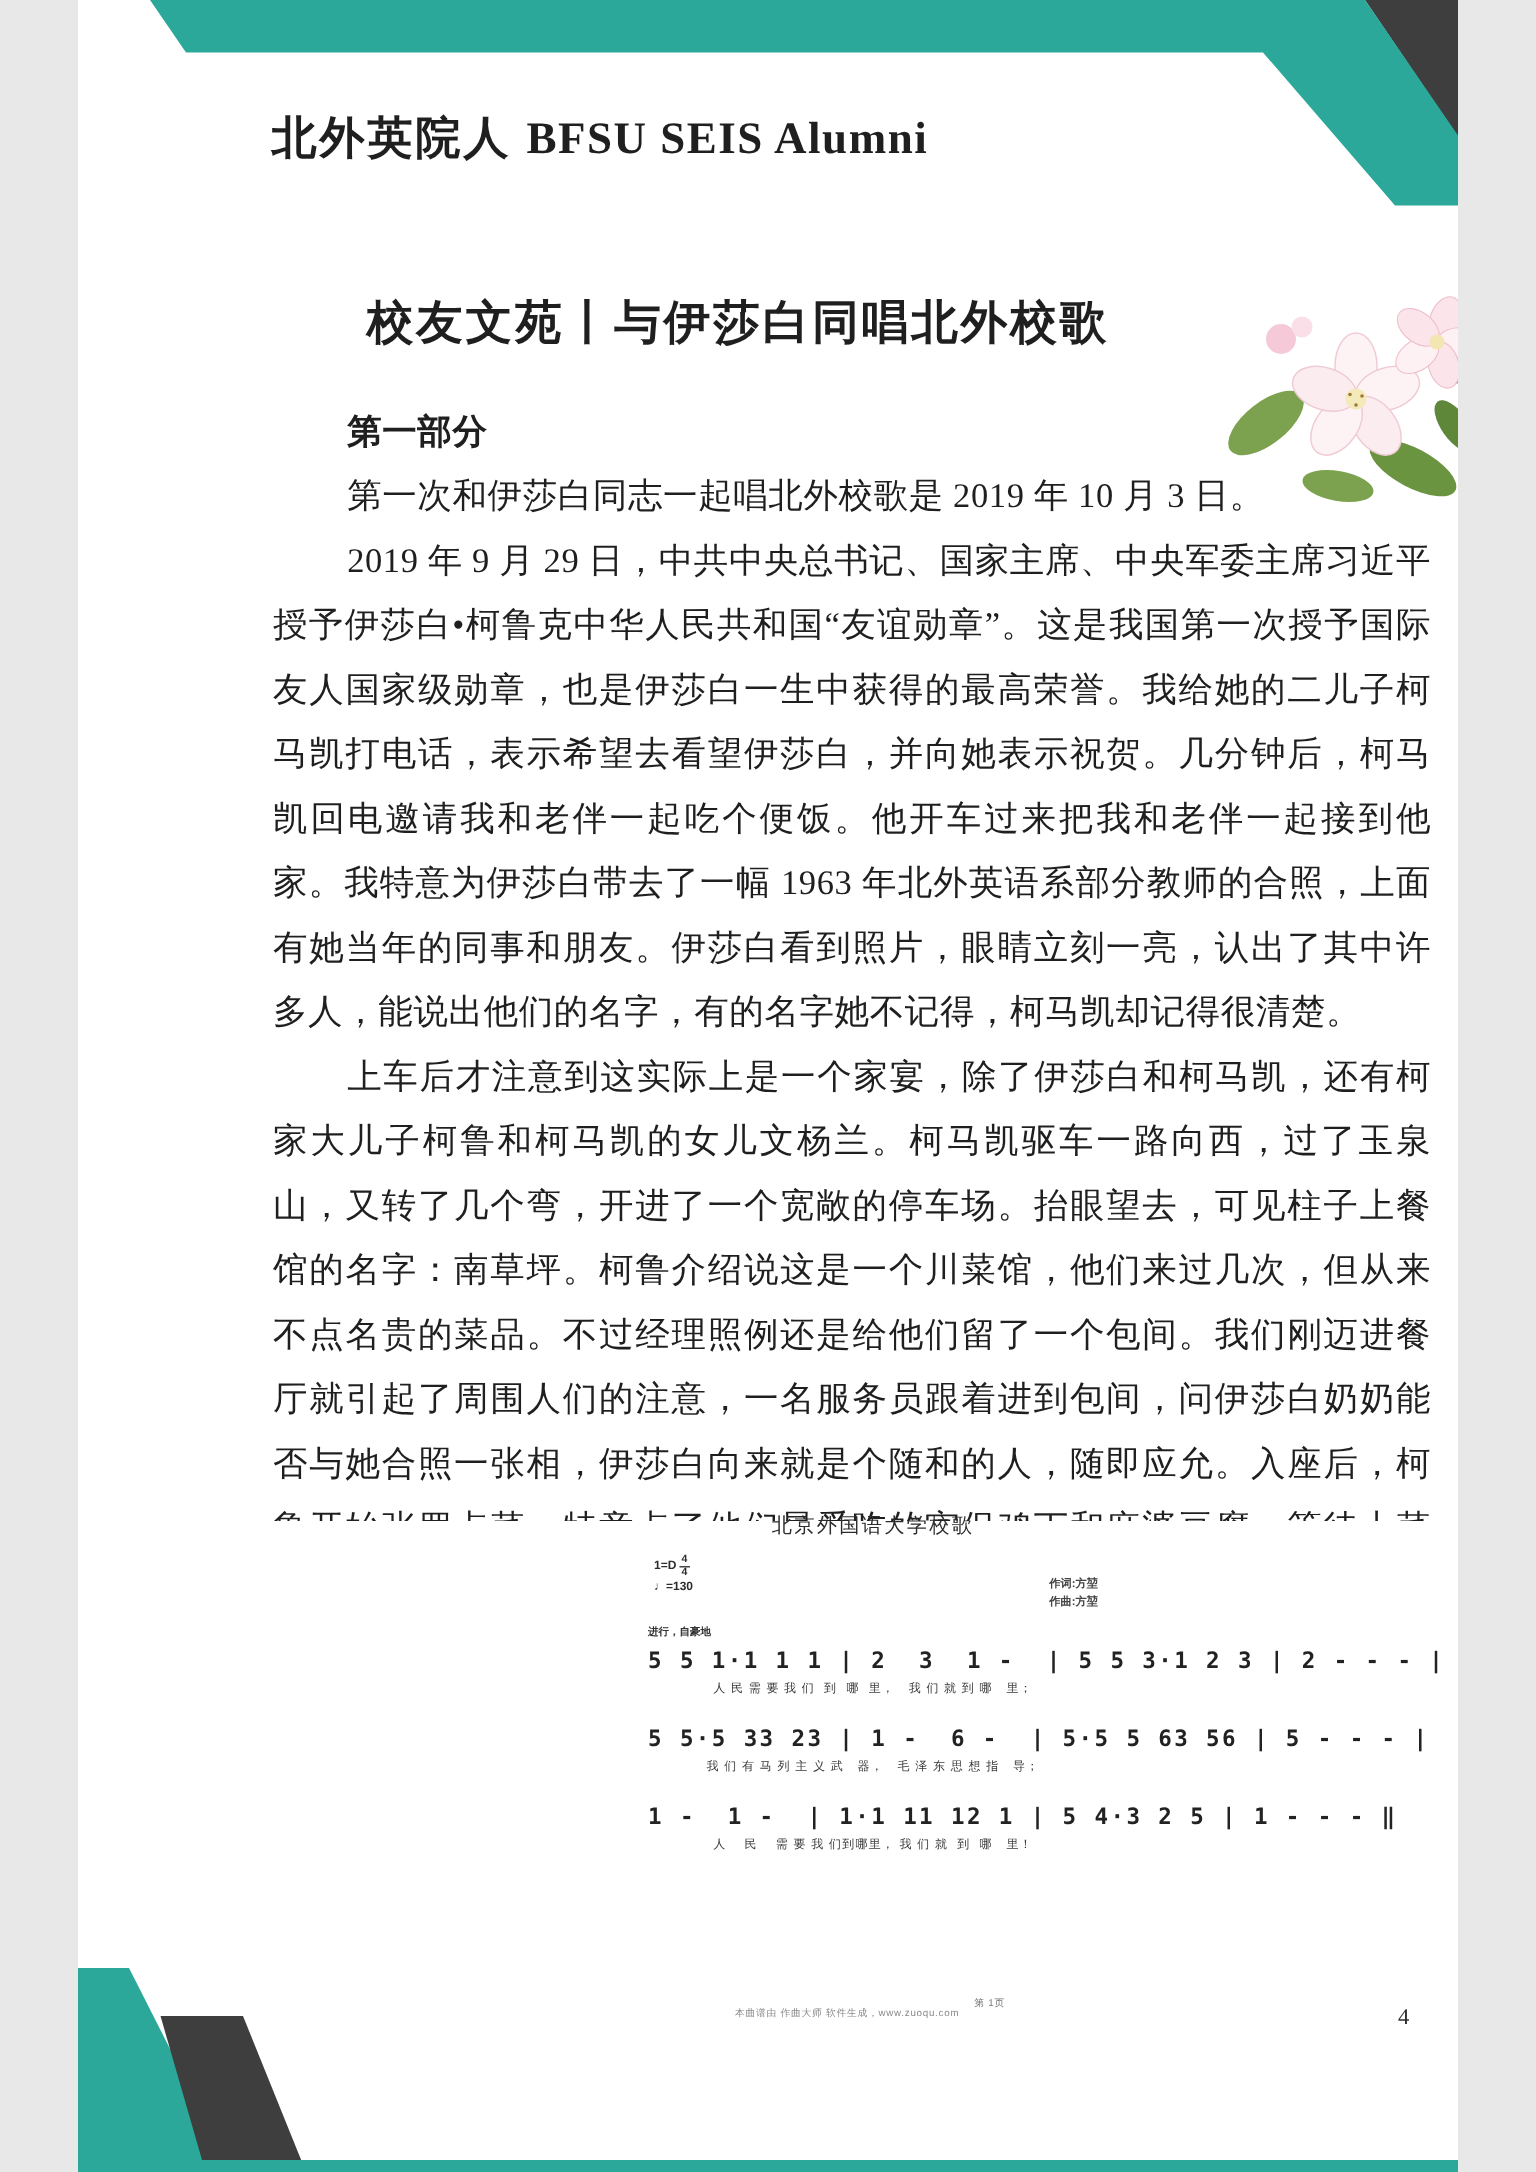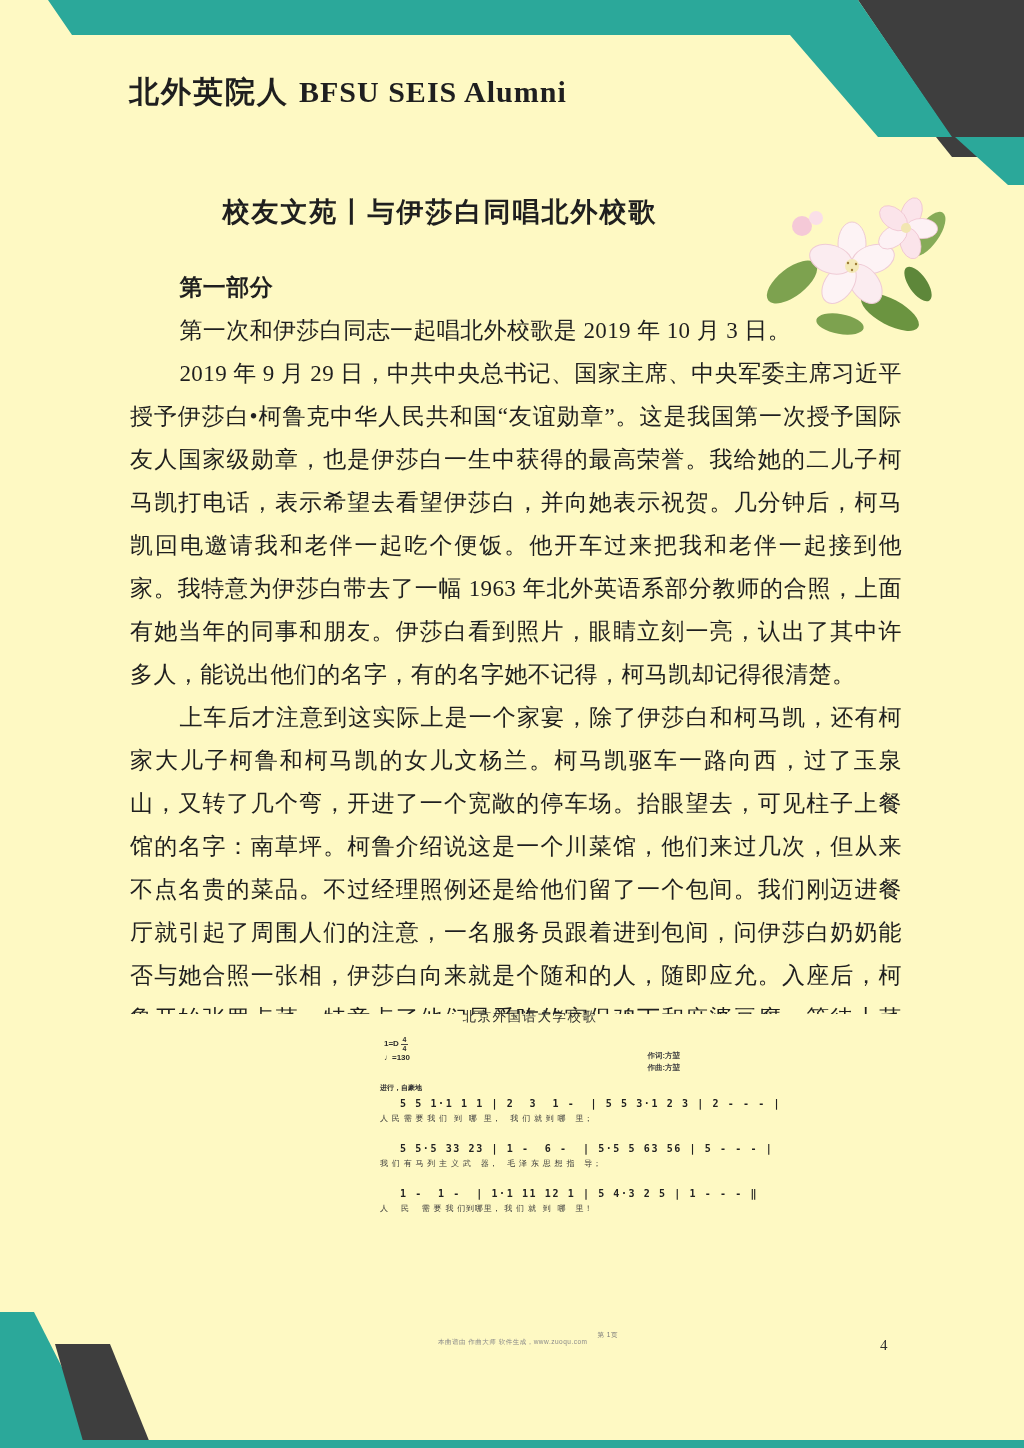--- a/index.html
+++ b/index.html
@@ -1,31 +1,31 @@
 <!DOCTYPE html>
 <html><head>
 <meta charset="utf-8">
 <style>
   html,body{margin:0;padding:0;background:#e8e8e8;}
   .page{
-    position:relative;width:1024px;height:1448px;margin:0 auto;
-    background:#fef9c3;overflow:hidden;
+    position:relative;width:920px;height:1448px;margin:0 auto;
+    background:#ffffff;overflow:hidden;
     font-family:"Liberation Serif","DejaVu Serif",serif;color:#1f1f1f;
   }
   .decor{position:absolute;left:0;top:0;z-index:0;pointer-events:none;}
   .masthead{
     position:absolute;left:129px;top:72px;z-index:2;
     font-size:30px;font-weight:bold;letter-spacing:1px;white-space:nowrap;
   }
   .masthead .zh{letter-spacing:2px;margin-right:10px;}
   .article-title{
     position:absolute;left:0;top:194px;width:880px;z-index:2;
     text-align:center;
     font-family:"Liberation Sans","DejaVu Sans",sans-serif;
-    font-size:27px;font-weight:bold;letter-spacing:2px;margin:0;
+    font-size:31px;font-weight:bold;letter-spacing:2px;margin:0;
   }
   .flower{position:absolute;left:740px;top:184px;z-index:1;}
   .body-text{
     position:absolute;left:130px;top:266px;width:772px;height:748px;
     overflow:hidden;z-index:2;
     font-size:23px;line-height:43px;text-align:justify;letter-spacing:0.4px;
   }
   .body-text p{margin:0;text-indent:2.15em;}
   .section-heading{font-weight:bold;}
   
@@ -37,23 +37,23 @@
   .score-meta{display:flex;justify-content:space-between;align-items:flex-start;font-weight:bold;}
   .keyblock{font-size:8px;line-height:1.5;padding-left:4px;}
   .frac{display:inline-flex;flex-direction:column;align-items:center;font-size:7px;line-height:1.1;vertical-align:middle;margin-left:2px;}
   .frac .num{border-bottom:0.6px solid #444;padding:0 1.5px;}
   .credits{text-align:center;font-size:7.5px;line-height:1.6;margin-top:14px;color:#444;}
   .expression{font-size:7px;font-weight:bold;margin-top:9px;color:#333;}
   .system{margin-top:19px;}
   .system.first{margin-top:5px;}
   .notes{
     font-family:"DejaVu Sans Mono","Liberation Mono",monospace;
-    font-size:10px;font-weight:bold;letter-spacing:1.6px;white-space:pre;color:#222;margin-left:20px;
+    font-size:15px;font-weight:bold;letter-spacing:1.6px;white-space:pre;color:#222;
   }
-  .lyrics{font-size:8px;letter-spacing:0.8px;margin-top:4px;white-space:pre;color:#3a3a3a;}
+  .lyrics{font-size:8px;letter-spacing:0.8px;margin-top:4px;white-space:pre;color:#3a3a3a;text-align:center;}
   .score-footer{
     position:absolute;left:368px;top:1338px;width:320px;z-index:2;
     display:flex;justify-content:center;align-items:flex-end;gap:10px;
     font-family:"Liberation Sans","DejaVu Sans",sans-serif;
     font-size:6.5px;color:#8a8a8a;letter-spacing:0.5px;
   }
   .score-footer .sheet-page{position:relative;top:-7px;color:#777;}
   .page-number{
     position:absolute;left:880px;top:1337px;z-index:2;
     font-size:15px;color:#2c2c2c;

